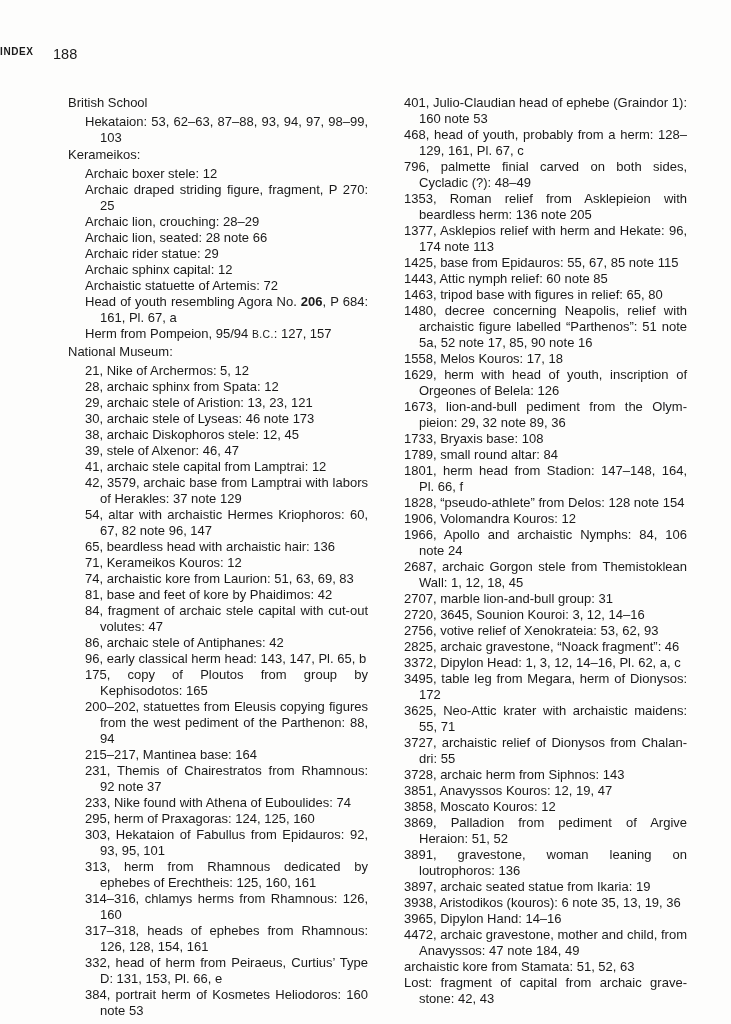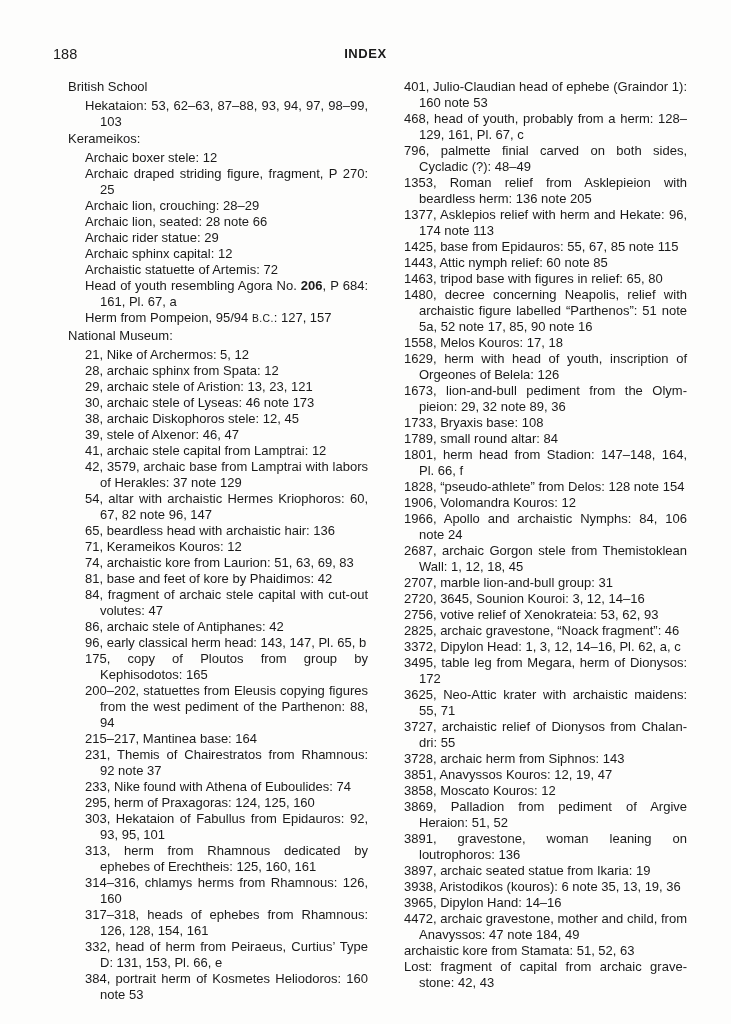--- a/index.html
+++ b/index.html
@@ -9,25 +9,25 @@
     height: 1024px;
     background: var(--paper, #fdfdfc);
     color: var(--ink, #1a1a1a);
     font-family: Liberation Sans, sans-serif;
     overflow: hidden;
   }
   .running-head { position: absolute; top: 46px; left: 0; right: 0; height: 20px; }
   .pagenum { position: absolute; left: 53px; top: 0; font-size: 14.5px; }
   .head-title {
     position: absolute; left: 0; right: 0; top: 0;
-    text-align: center; font-weight: bold; font-size: 13px; letter-spacing: 0.6px;
+    text-align: left; font-weight: bold; font-size: 10px; letter-spacing: 0.6px;
   }
   .columns { position: absolute; top: 79px; left: 0; right: 0; bottom: 0; }
   .col {
-    position: absolute; top: 0; width: 300px;
+    position: absolute; top: 16px; width: 300px;
     font-size: 13px; line-height: 16px;
   }
   .col-left  { left: 68px; }
   .col-right { left: 387px; }
   .group { margin-top: 1px; }
   .group:first-child { margin-top: 0; }
   .heading { margin-bottom: 3px; }
   .entry {
     margin-left: 32px;
     text-indent: -15px;

